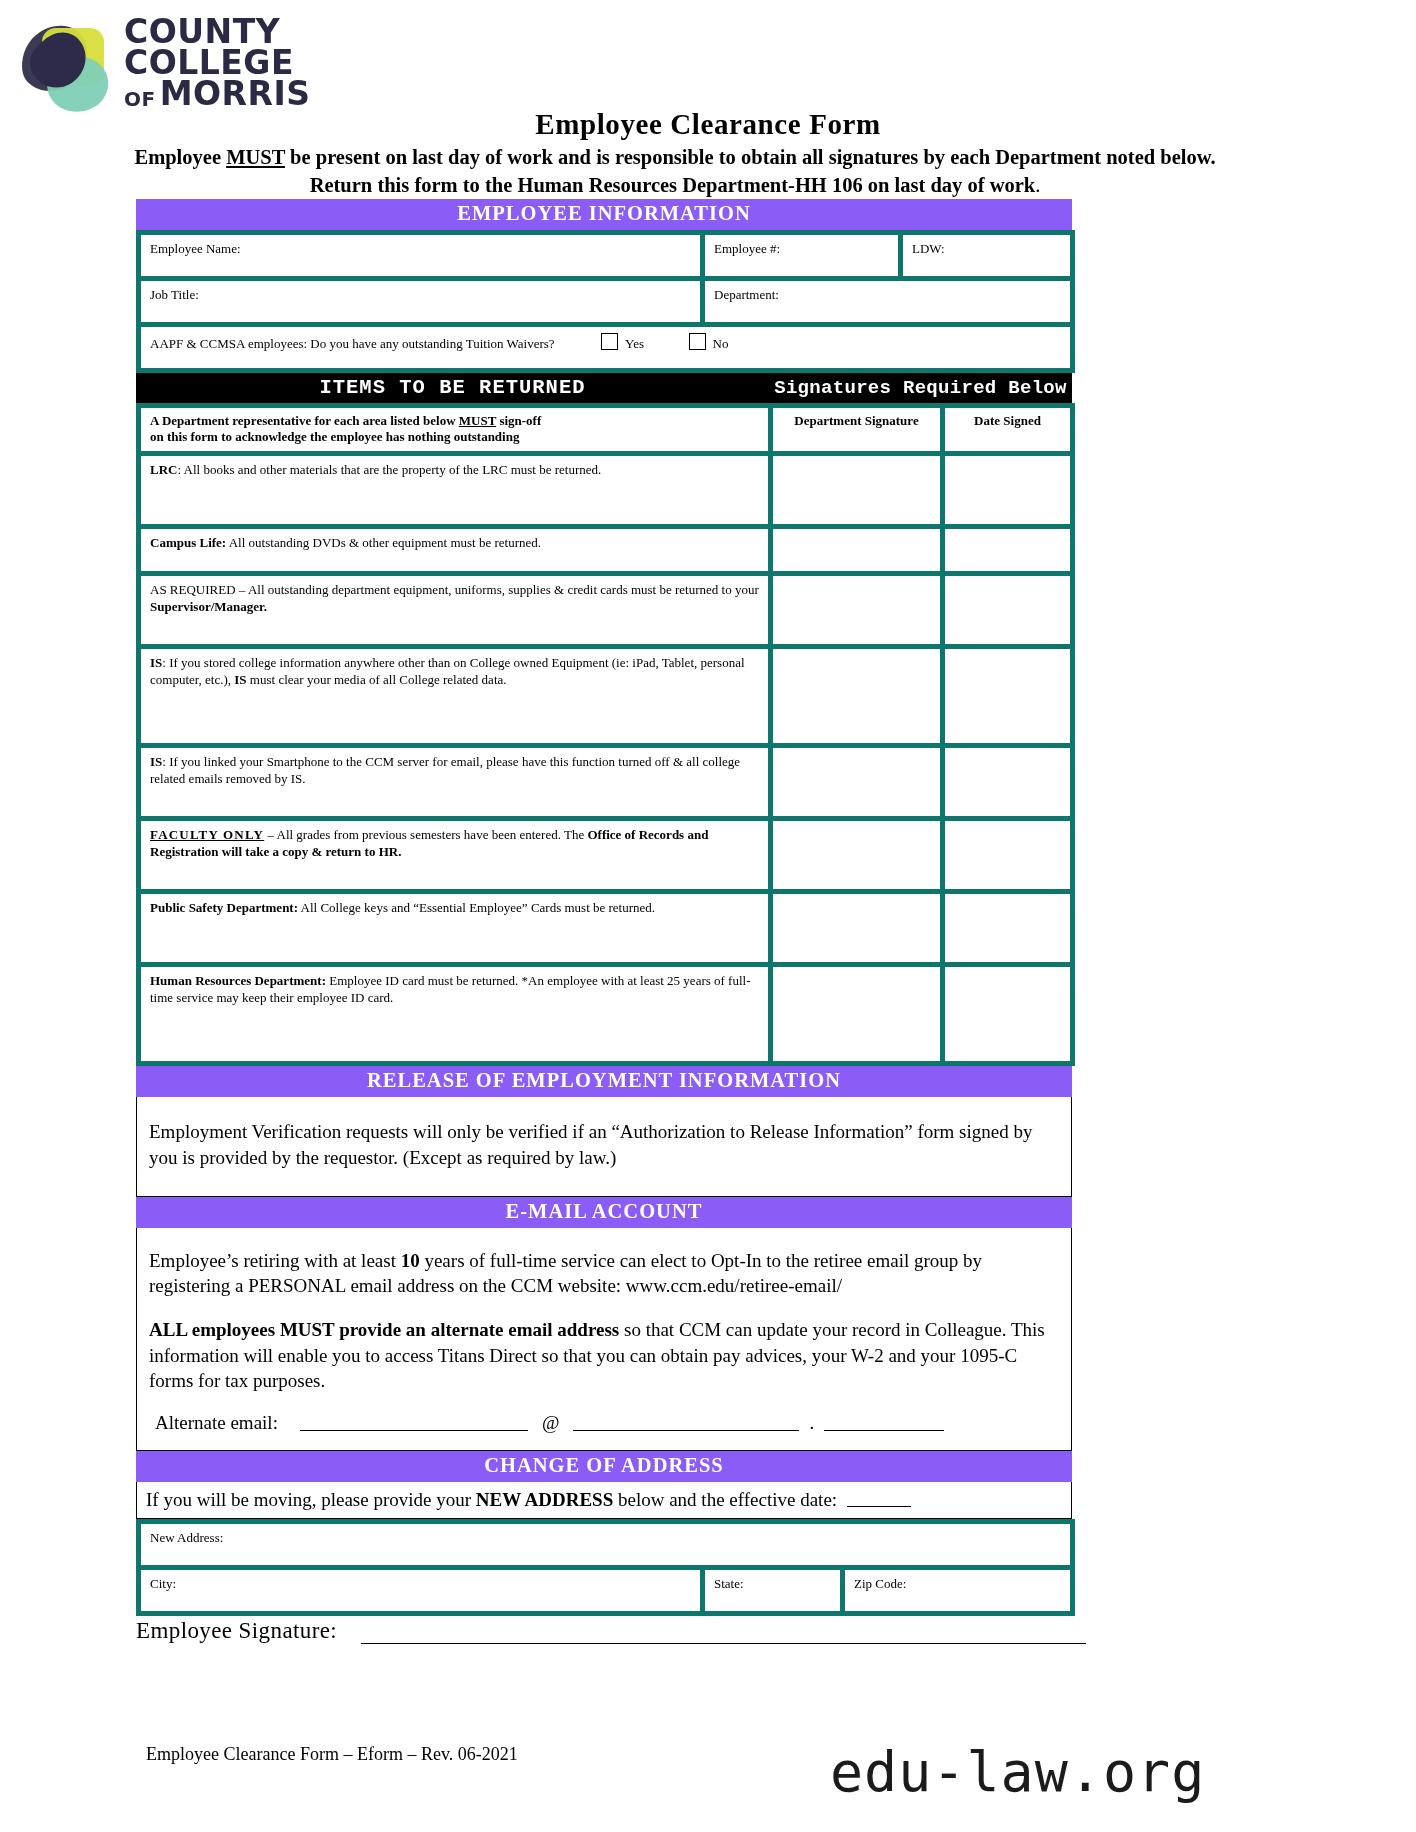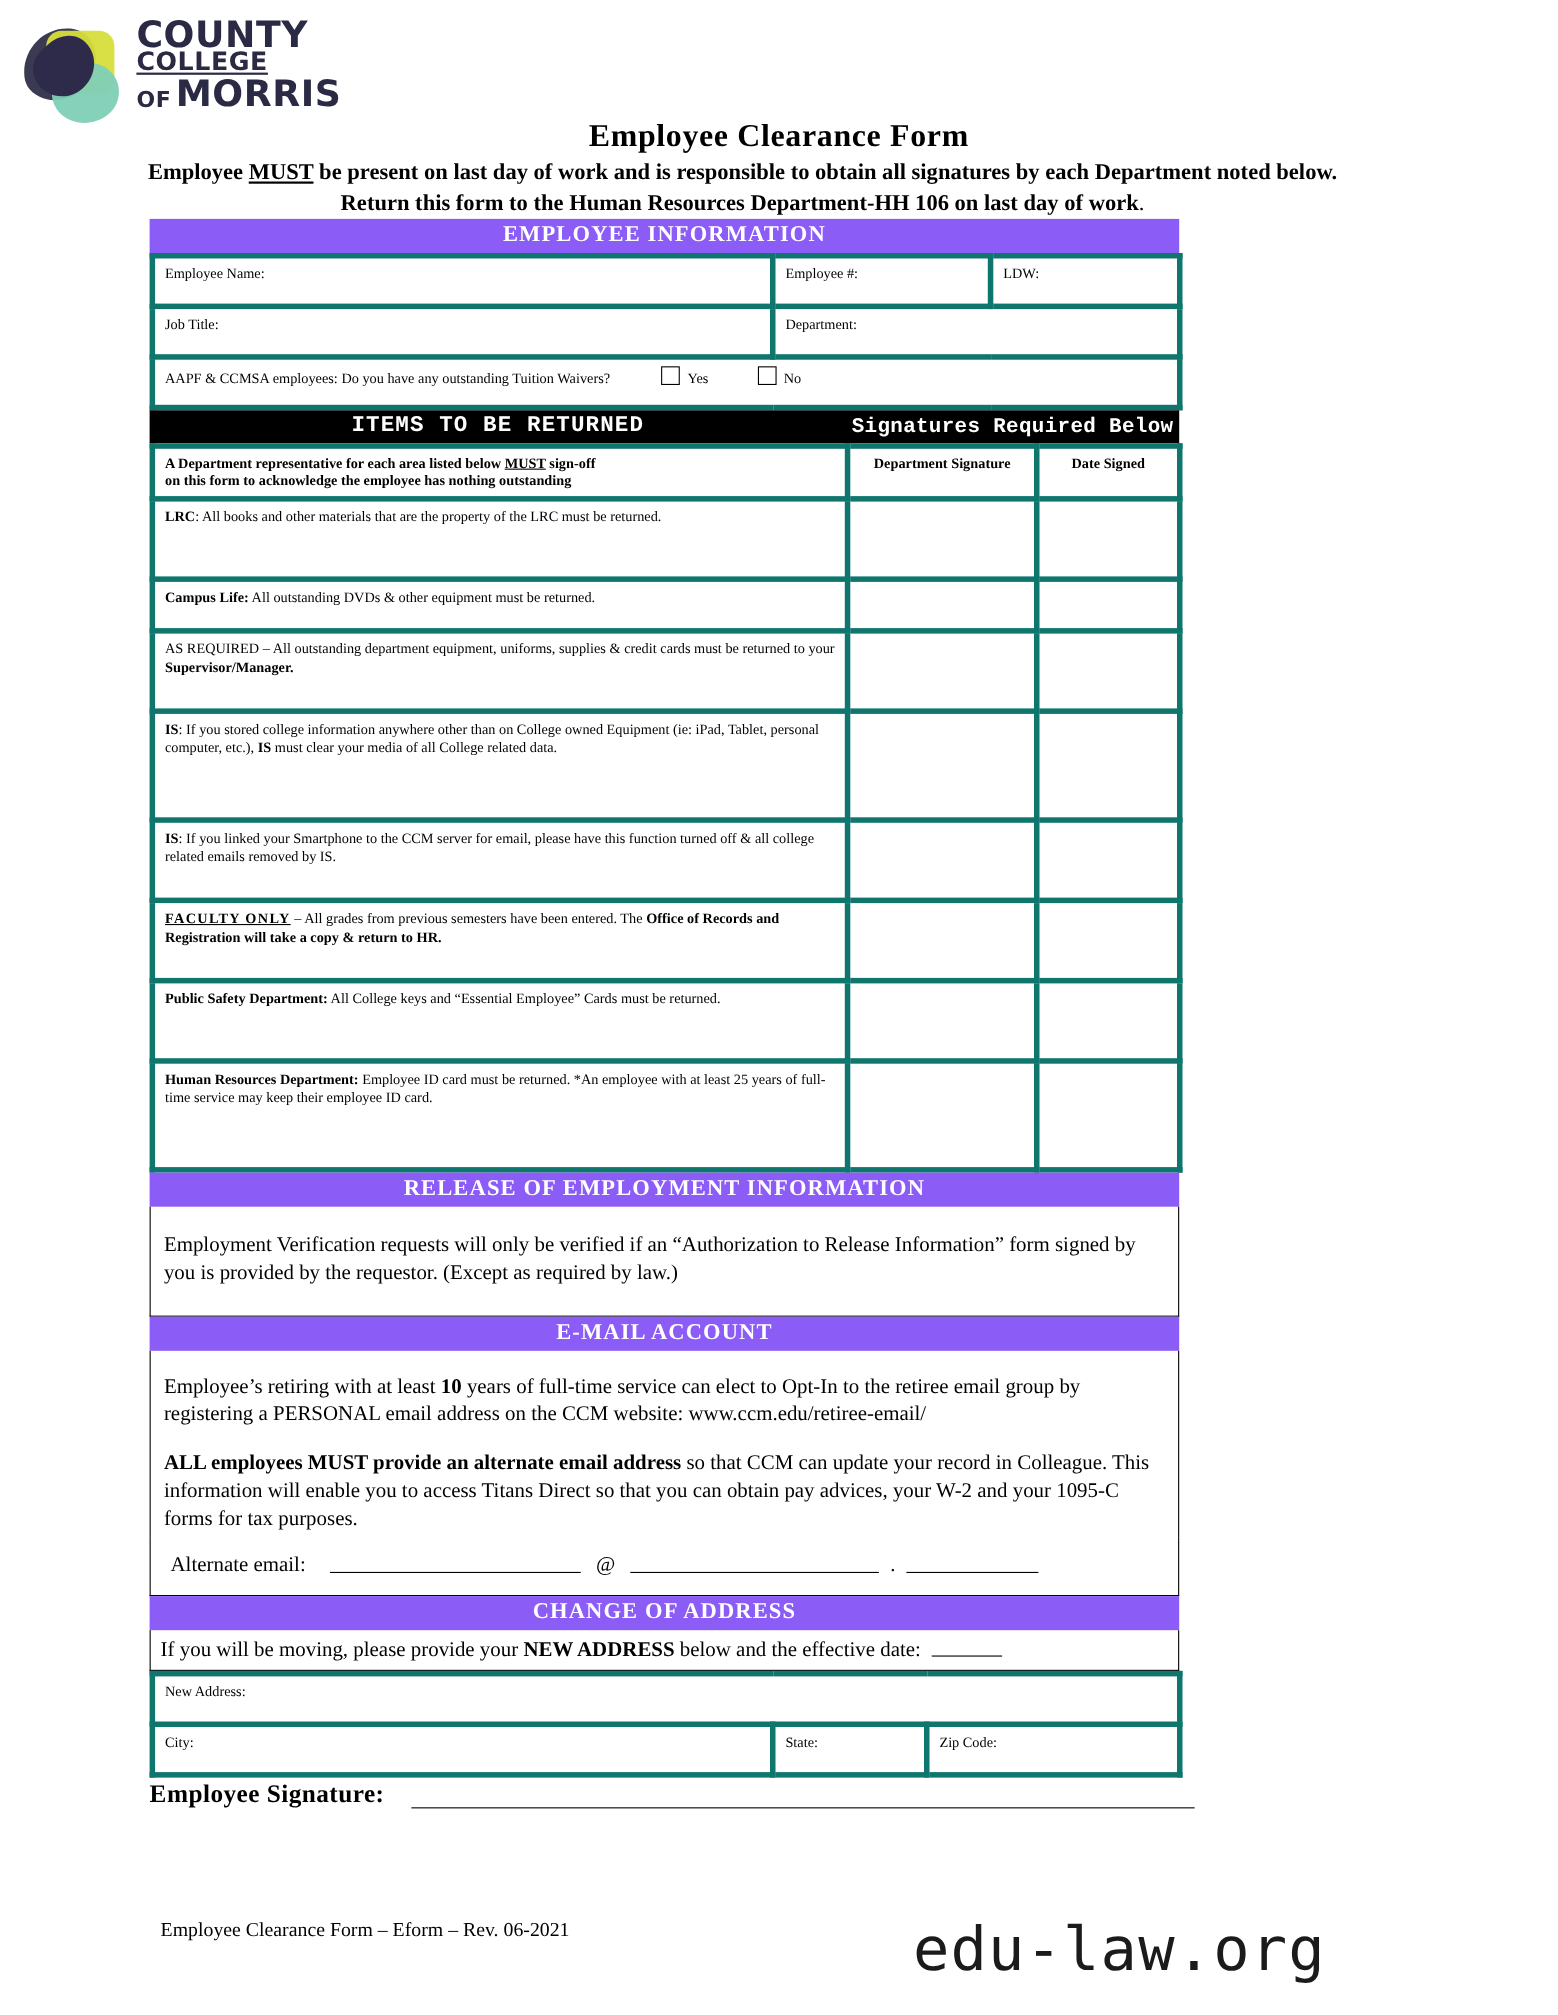--- a/index.html
+++ b/index.html
@@ -36,21 +36,21 @@
     left: 116px;
     top: 8px;
     width: 132px;
     font-family: "DejaVu Sans", sans-serif;
     font-weight: bold;
     color: #2b2a45;
     line-height: 0.94;
     letter-spacing: 0.5px;
   }
   .logo-l1 { font-size: 33px; }
-  .logo-l2 { font-size: 23px; text-decoration: underline; }
+  .logo-l2 { font-size: 33px; }
   .logo-l3 { font-size: 33px; }
   .logo-of { font-size: 20px; letter-spacing: 0.5px; }
   .logo-row3 { display: flex; align-items: flex-end; gap: 4px; }
 
   
   .doc-title {
     position: absolute;
     left: 0;
     top: 108px;
     width: 1416px;
@@ -190,21 +190,21 @@
   .sig-row {
     position: absolute;
     left: 136px;
     top: 1618px;
     width: 950px;
     display: flex;
     align-items: flex-end;
   }
   .sig-label {
     font-size: 23px;
-    font-weight: bold;
+    font-weight: normal;
     letter-spacing: 0.4px;
     white-space: nowrap;
     margin-right: 24px;
   }
   .sig-line {
     flex: 1;
     border-bottom: 1.4px solid #000;
     height: 24px;
   }
   .footer-note {

